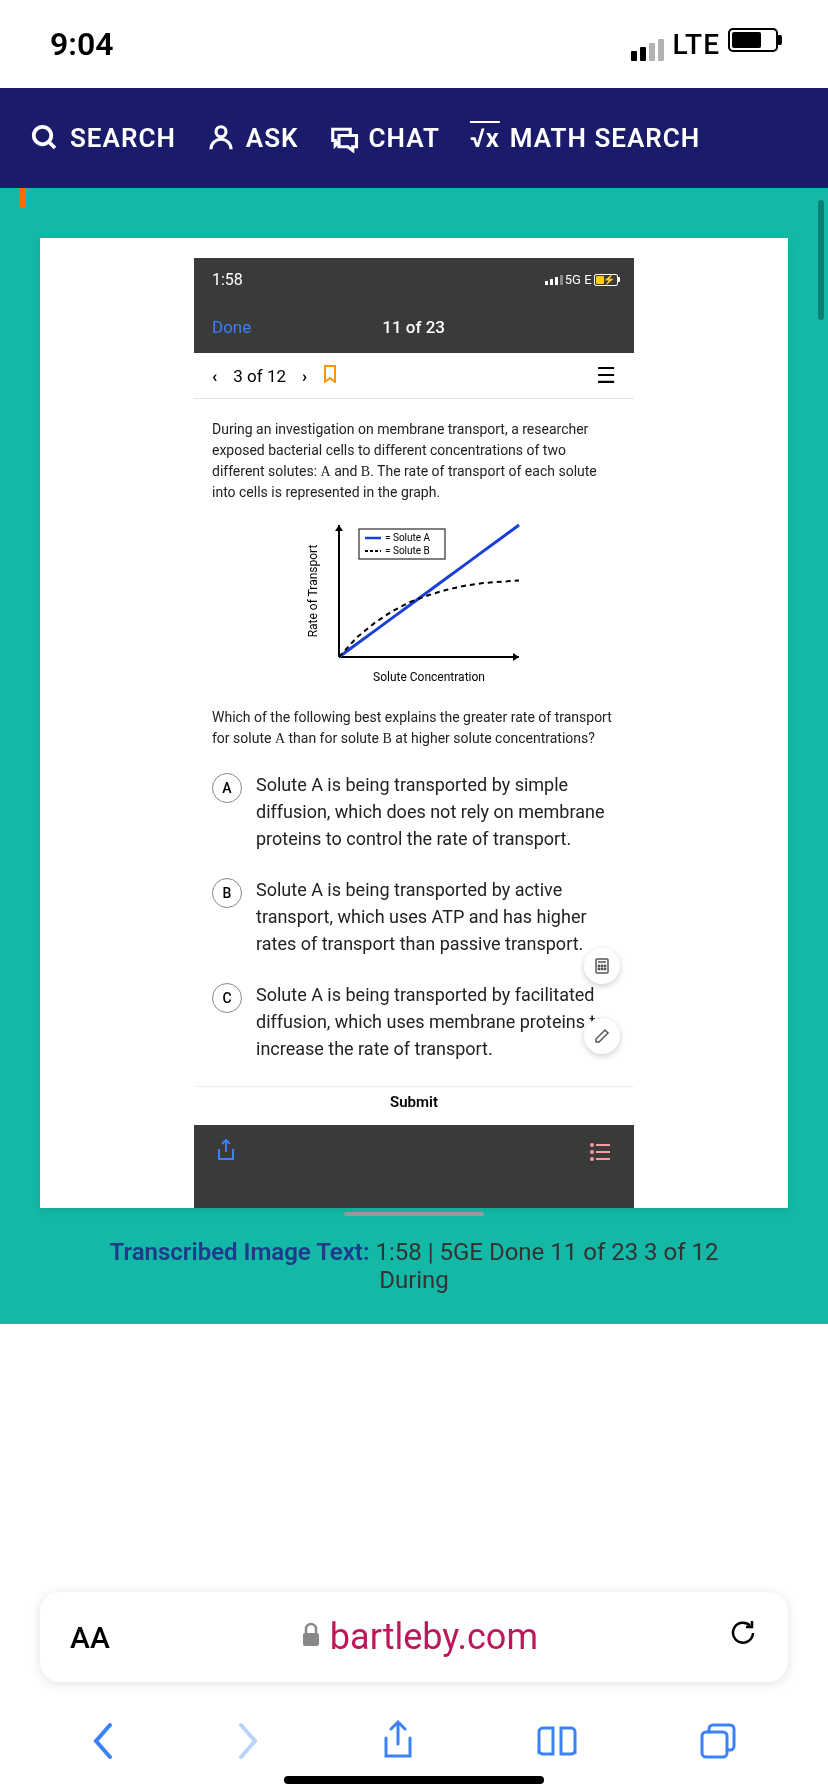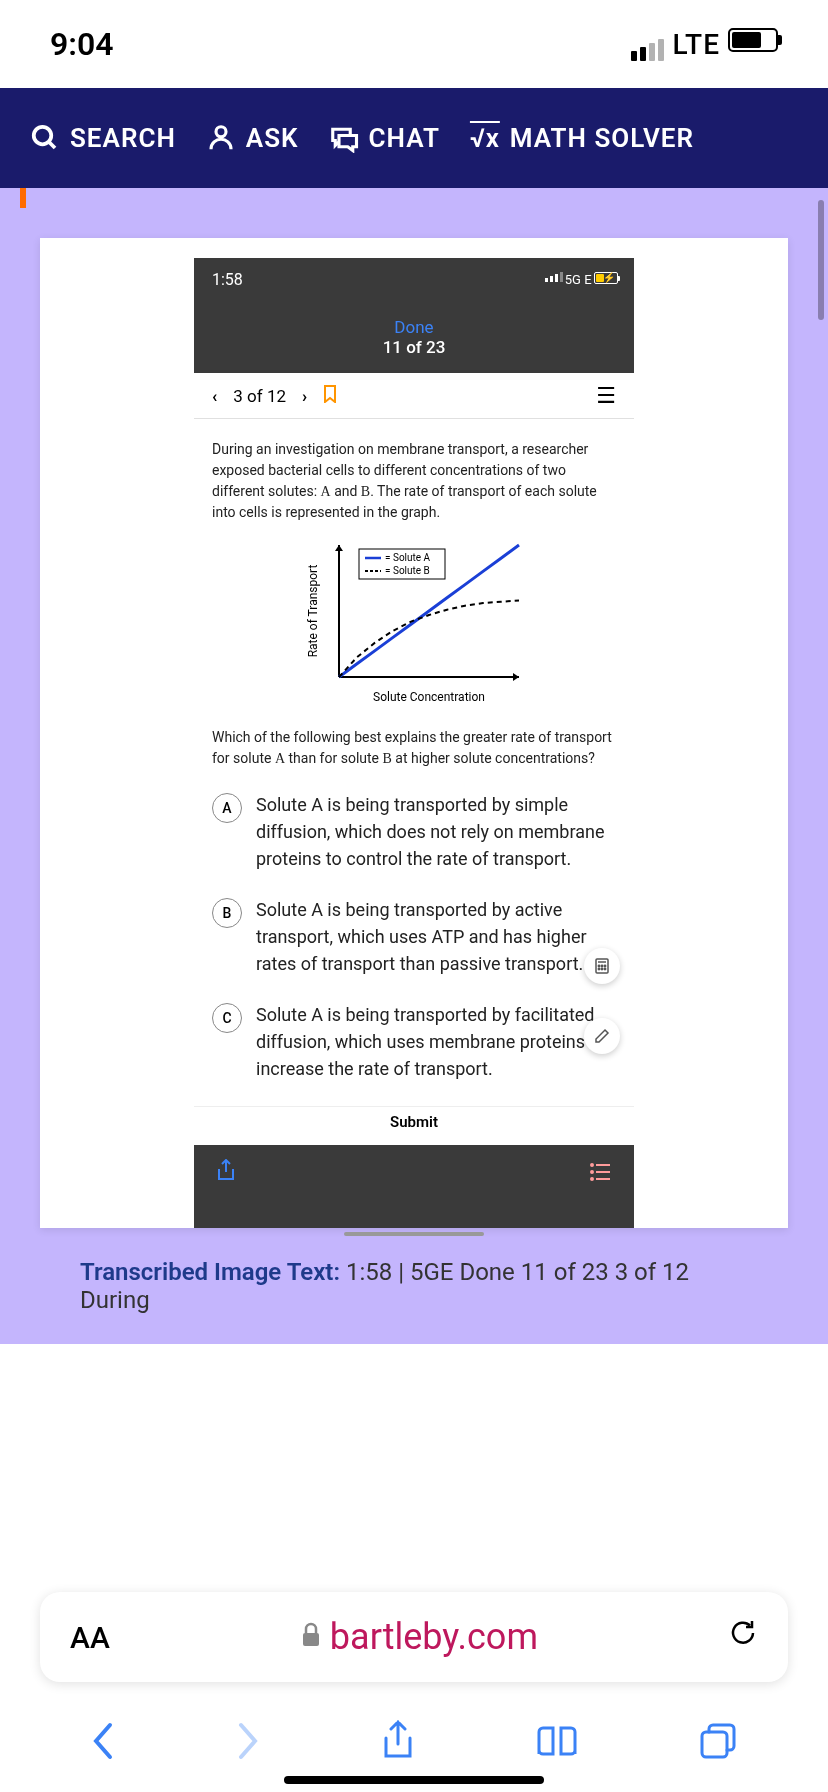--- a/index.html
+++ b/index.html
@@ -37,21 +37,21 @@
     padding: 0 30px;
     gap: 30px;
   }
   .nav-item { display: flex; align-items: flex-start; gap: 10px; color: #fff; font-size: 26px; font-weight: 600; letter-spacing: 1px; }
   .nav-icon { width: 30px; height: 30px; }
 
   .orange-tick { position: absolute; left: 20px; top: 188px; width: 6px; height: 20px; background: #ff6b00; }
 
   .content-area {
     padding: 50px 40px 20px;
-    background: #c4b5fd;
+    background: #14b8a6;
   }
   .card {
     background: #fff;
     box-shadow: 0 2px 8px rgba(0,0,0,0.1);
     padding: 20px 0 0;
   }
 
   .inner-screenshot {
     width: 440px;
     margin: 0 auto;
@@ -59,37 +59,36 @@
   }
   .inner-status {
     background: #3a3a3a;
     color: #fff;
     padding: 12px 18px;
     display: flex;
     justify-content: space-between;
     align-items: center;
     font-size: 16px;
   }
-  .inner-status-right { display: flex; align-items: flex-start; gap: 2px; font-size: 13px; }
+  .inner-status-right { display: flex; align-items: center; gap: 2px; font-size: 13px; }
   .inner-signal { display: flex; gap: 2px; align-items: flex-end; }
   .isb { width: 3px; background: #fff; } .isb1{height:4px} .isb2{height:6px} .isb3{height:8px} .isb4{height:10px;opacity:0.4}
   .inner-battery { width: 24px; height: 12px; border: 1px solid #fff; border-radius: 2px; display: flex; align-items: center; padding: 1px; position: relative; }
   .inner-battery::after { content:''; position:absolute; right:-3px; width:2px; height:5px; background:#fff; border-radius:0 1px 1px 0;}
   .inner-battery-fill { width: 40%; height: 100%; background: #ffcc00; border-radius: 1px; }
   .bolt { color: #fff; font-size: 10px; margin-left: -16px; position: relative; }
 
   .inner-header {
     background: #3a3a3a;
     color: #fff;
     display: flex;
     align-items: center;
     justify-content: space-between;
-    padding: 16px 24px;
+    padding: 16px 18px;
     font-size: 17px;
-    flex-direction: column;
   }
   .done { color: #3b82f6; }
   .page-num { color: #fff; font-weight: 500; }
 
   .inner-toolbar {
     background: #fff;
     border-bottom: 1px solid #e0e0e0;
     display: flex;
     align-items: center;
     padding: 10px 18px;
@@ -128,20 +127,21 @@
     background: #3a3a3a; display: flex; justify-content: space-between;
     align-items: center; padding: 14px 22px 30px;
   }
   .inner-footer-icon { color: #3b82f6; font-size: 22px; }
   .home-indicator { width: 140px; height: 4px; background: #999; border-radius: 3px; margin: 0 auto; position: relative; top: 14px; }
 
   .transcribed {
     padding: 30px 40px 10px;
     font-size: 24px;
     color: #333;
+    text-align: center;
   }
   .transcribed-label { color: #1e3a8a; font-weight: 600; }
 
   .safari-bar {
     position: absolute; bottom: 110px; left: 40px; right: 40px;
     background: #fff; border-radius: 20px;
     box-shadow: 0 2px 12px rgba(0,0,0,0.12);
     height: 90px; display: flex; align-items: center;
     padding: 0 30px; gap: 20px;
   }
@@ -204,21 +204,21 @@
   </div>
   <div class="nav-item">
     <svg class="nav-icon" viewBox="0 0 24 24" fill="none" stroke="#fff" stroke-width="2.5">
         <path d="M3 5h14v9H9l-4 4v-4H3z"></path>
         <path d="M8 10h14v9h-3v3l-4-3h-7z" fill="#1a1b6b"></path>
       </svg>
     <span>CHAT</span>
   </div>
   <div class="nav-item">
     <span style="font-size:26px;text-decoration:overline">√x</span>
-    <span>MATH SOLVER</span>
+    <span>MATH SEARCH</span>
   </div>
 </div>
 
 <div class="orange-tick"></div>
 <div class="scroll-indicator"></div>
 
 <div class="content-area">
   <div class="card">
 
     <div class="inner-screenshot" style="position:relative">

